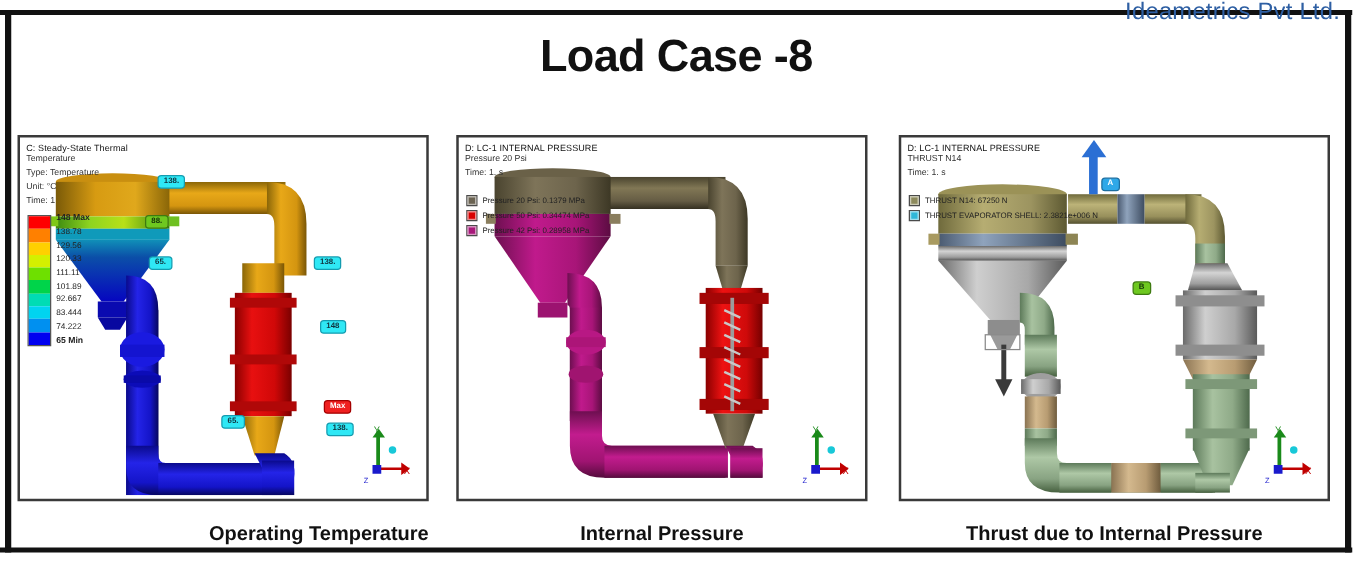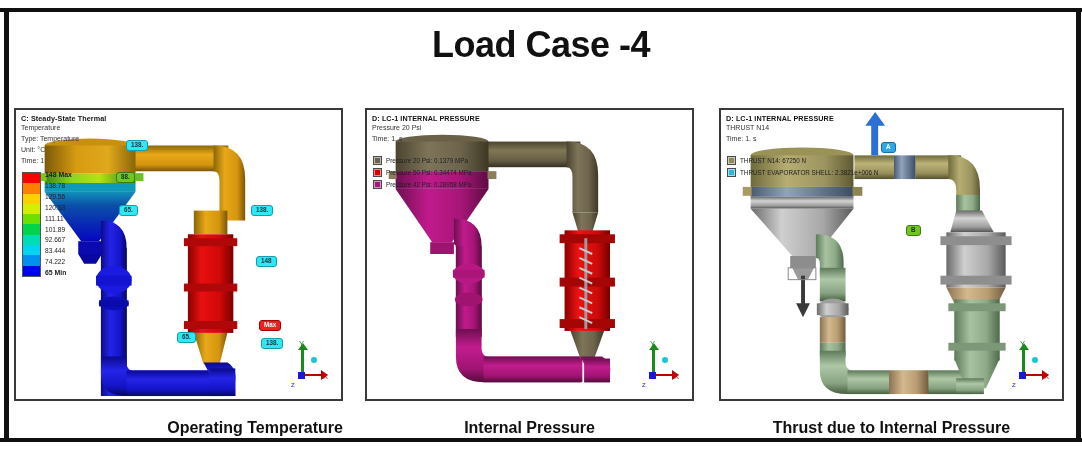--- a/index.html
+++ b/index.html
@@ -36,21 +36,21 @@
   .panel {
     position:absolute; top:108px; height:293px;
     background:#ffffff; border:2px solid #3a3a3a;
     overflow:hidden;
   }
   #panel-1 { left:14px;  width:329px; }
   #panel-2 { left:365px; width:329px; }
   #panel-3 { left:719px; width:345px; }
 
   .ov { position:absolute; left:5px; top:4px; z-index:6; pointer-events:none; }
-  .ov .hdr  { font-size:7.2px; font-weight:bold; color:#111; white-space:nowrap; letter-spacing:.1px;}
+  .ov .hdr  { font-size:7.2px; font-weight:normal; color:#111; white-space:nowrap; letter-spacing:.1px;}
   .ov .sub  { font-size:7px; color:#333; white-space:nowrap; line-height:1.55; }
 
   
   .legend { position:absolute; left:6px; top:62px; z-index:6; display:flex; }
   .legend .bar { width:19px; height:105px; display:flex; flex-direction:column; border:1px solid #555; }
   .legend .bar i { flex:1 1 0; display:block; }
   .legend .labels { margin-left:4px; display:flex; flex-direction:column;
                     height:105px; justify-content:space-between; }
   .legend .labels span { font-size:6.6px; color:#222; line-height:1; white-space:nowrap; }
   .legend .labels span.b { font-weight:bold; font-size:6.9px; }
@@ -107,21 +107,22 @@
 </head>
 <body>
 
 <div id="slide">
 
   <div class="frame-top"></div>
   <div class="frame-left"></div>
   <div class="frame-right"></div>
   <div class="frame-bot"></div>
 
-  <div class="title">Load Case -4</div>
+  <div class="brand">Ideametrics Pvt Ltd.</div>
+  <div class="title">Load Case -8</div>
 
   <div class="panel" id="panel-1">
 
     <div class="ov">
       <div class="hdr">C: Steady-State Thermal</div>
       <div class="sub">Temperature</div>
       <div class="sub">Type: Temperature</div>
       <div class="sub">Unit: °C</div>
       <div class="sub">Time: 1</div>
     </div>

